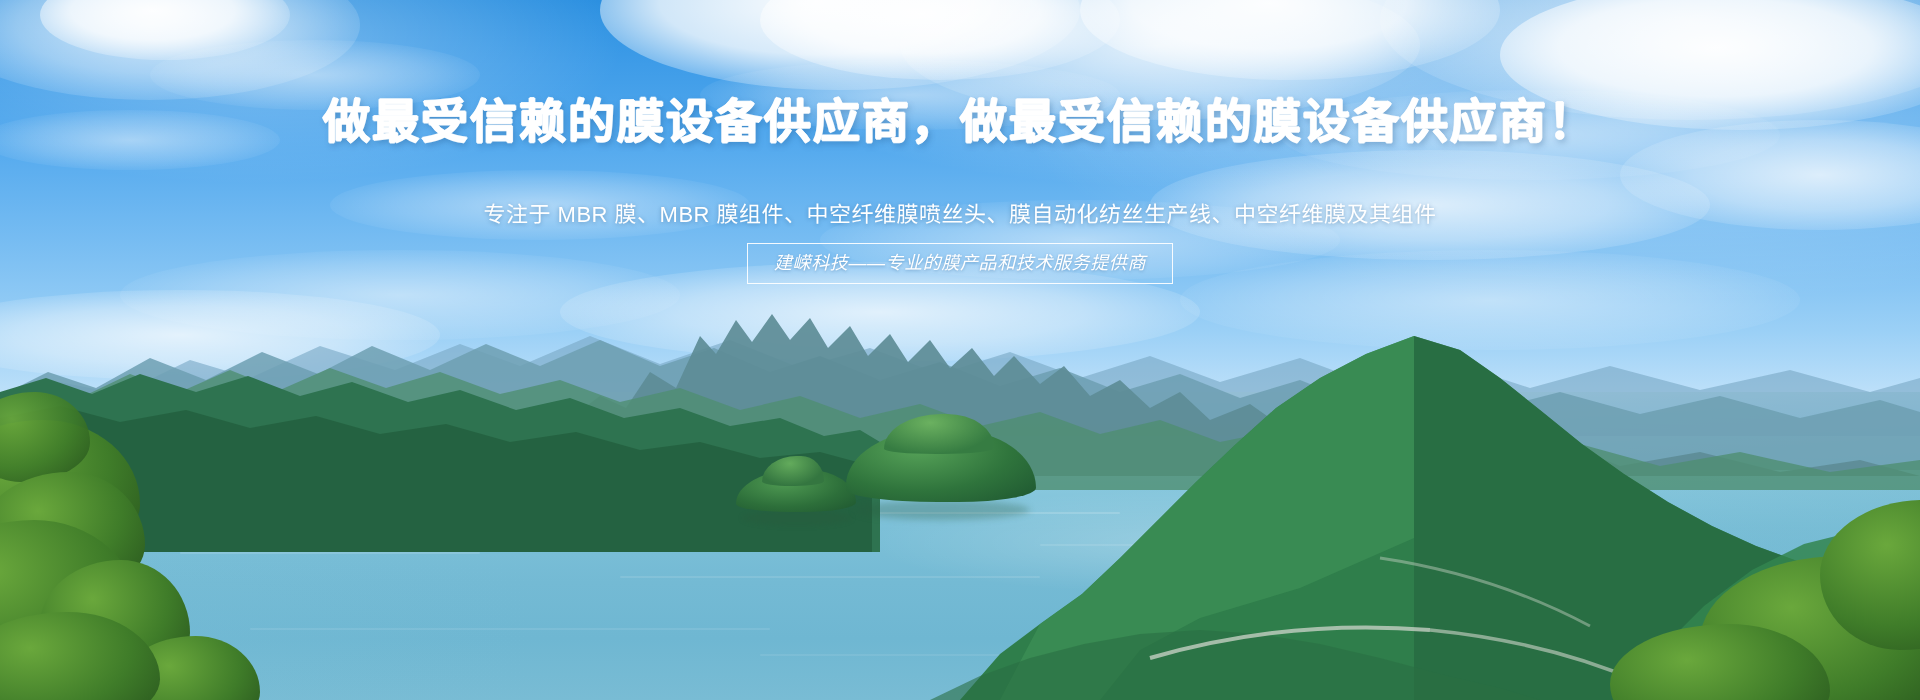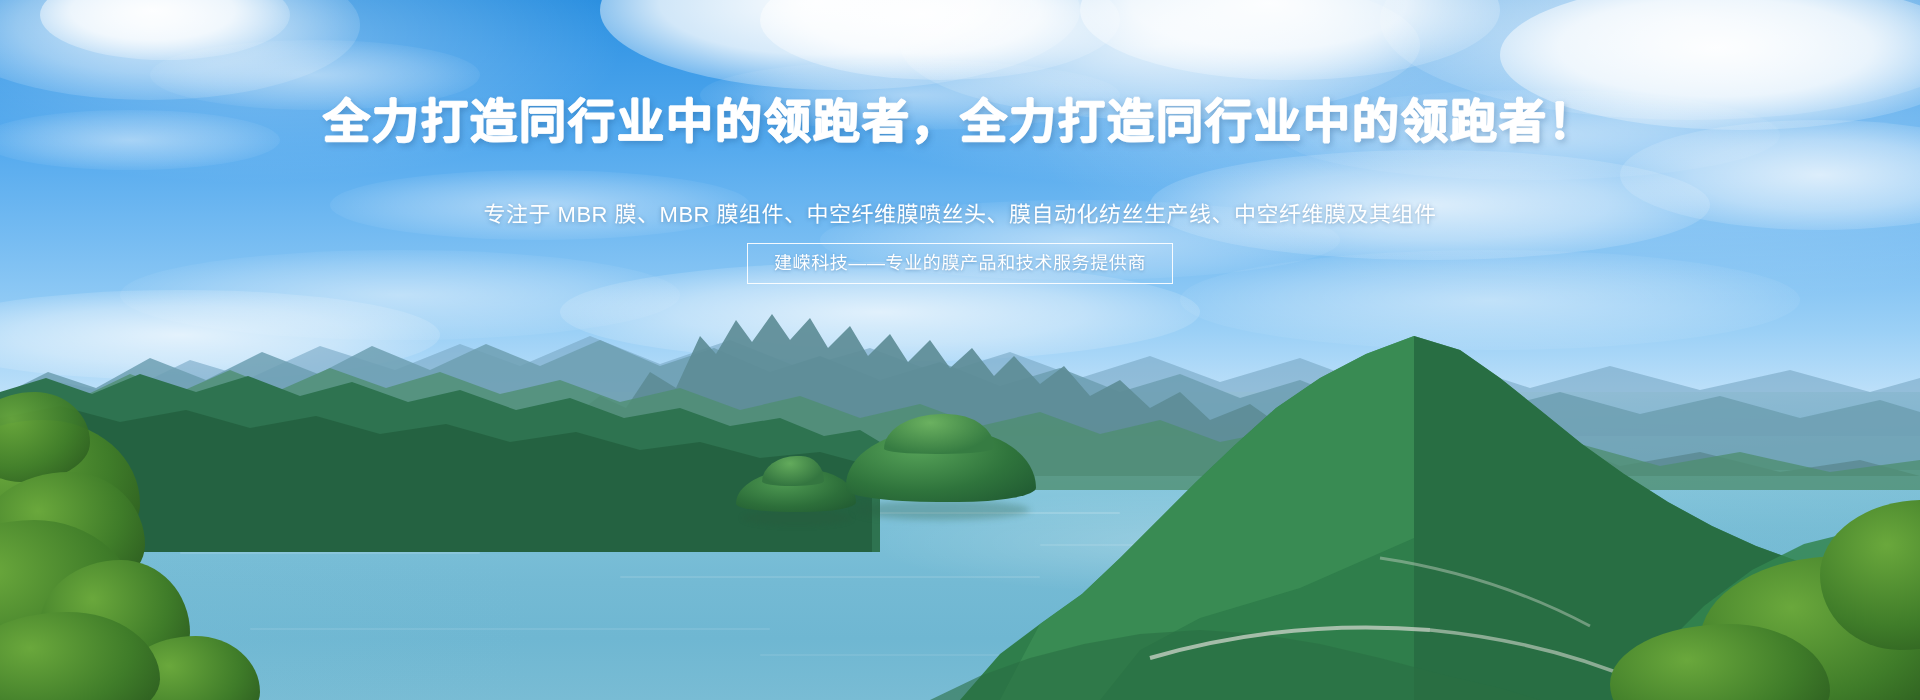--- a/index.html
+++ b/index.html
@@ -161,20 +161,21 @@
   .tagbox {
     border: 1px solid rgba(255,255,255,0.92);
     padding: 10px 26px 11px;
     font-size: 18px;
     letter-spacing: 0.6px;
     color: #ffffff;
     line-height: 1;
     white-space: nowrap;
     background: rgba(255,255,255,0.04);
     text-shadow: 0 1px 3px rgba(25,75,125,0.35);
+    font-style: italic;
   }
 </style>
 </head>
 <body>
 
 <div class="banner">
 
   <div class="sky"></div>
   <div class="sky-wash"></div>
 
@@ -290,21 +291,21 @@
   <div class="leafblob" style="left:40px;   top:560px; width:150px; height:130px; z-index:32;"></div>
   <div class="leafblob" style="left:-40px;  top:612px; width:200px; height:120px; z-index:33;"></div>
   <div class="leafblob" style="left:120px;  top:636px; width:140px; height:100px; z-index:32;"></div>
   <div class="leafblob" style="left:-30px;  top:392px; width:120px; height:90px;  z-index:30; opacity:.9;"></div>
 
   <div class="leafblob" style="left:1700px; top:556px; width:260px; height:170px; z-index:31;"></div>
   <div class="leafblob" style="left:1820px; top:500px; width:190px; height:150px; z-index:31;"></div>
   <div class="leafblob" style="left:1610px; top:624px; width:220px; height:120px; z-index:32;"></div>
 
   <div class="copy">
-    <div class="headline">全力打造同行业中的领跑者，全力打造同行业中的领跑者！</div>
+    <div class="headline">做最受信赖的膜设备供应商，做最受信赖的膜设备供应商！</div>
 
     <div class="subline">专注于 MBR 膜、MBR 膜组件、中空纤维膜喷丝头、膜自动化纺丝生产线、中空纤维膜及其组件</div>
 
     <div class="tagwrap">
       <div class="tagbox">建嵘科技——专业的膜产品和技术服务提供商</div>
     </div>
   </div>
 
 </div>
 

